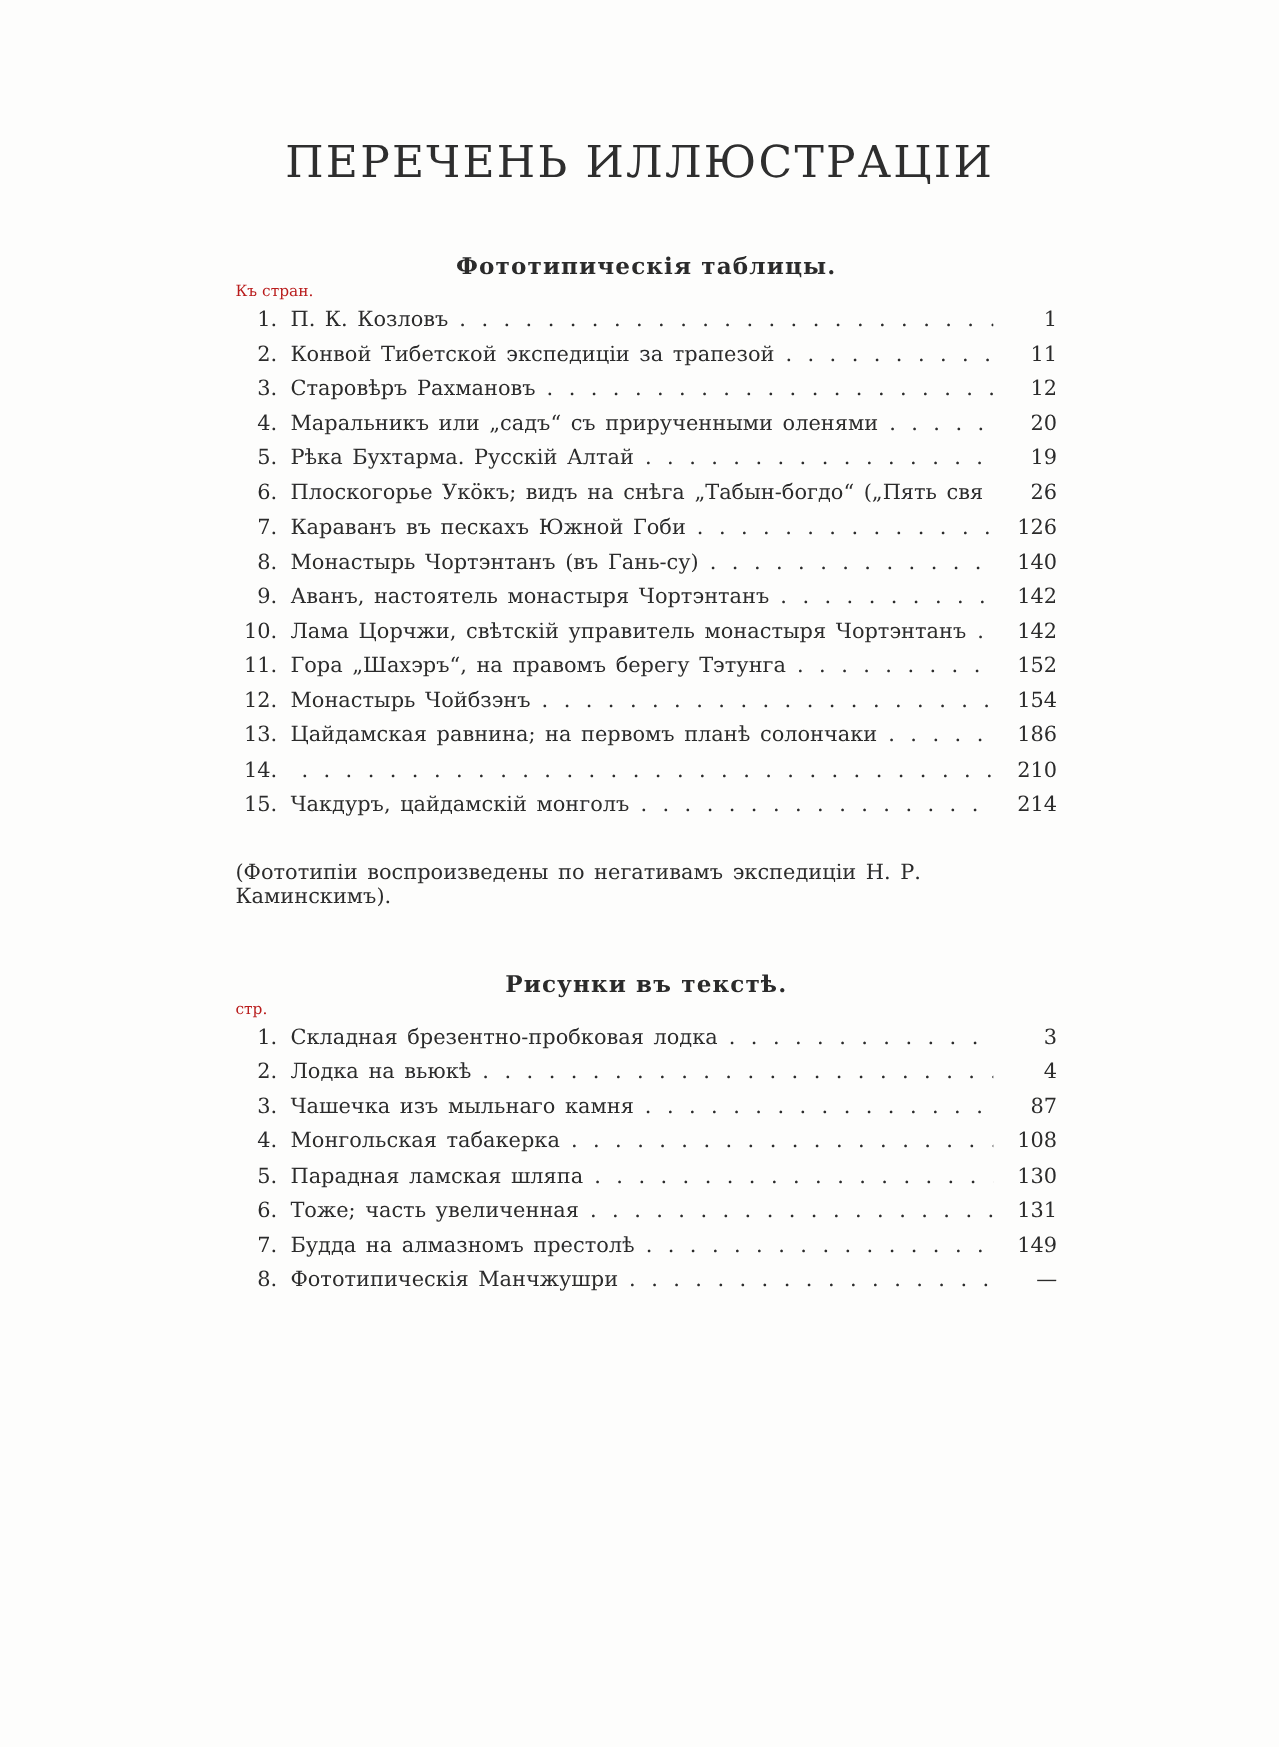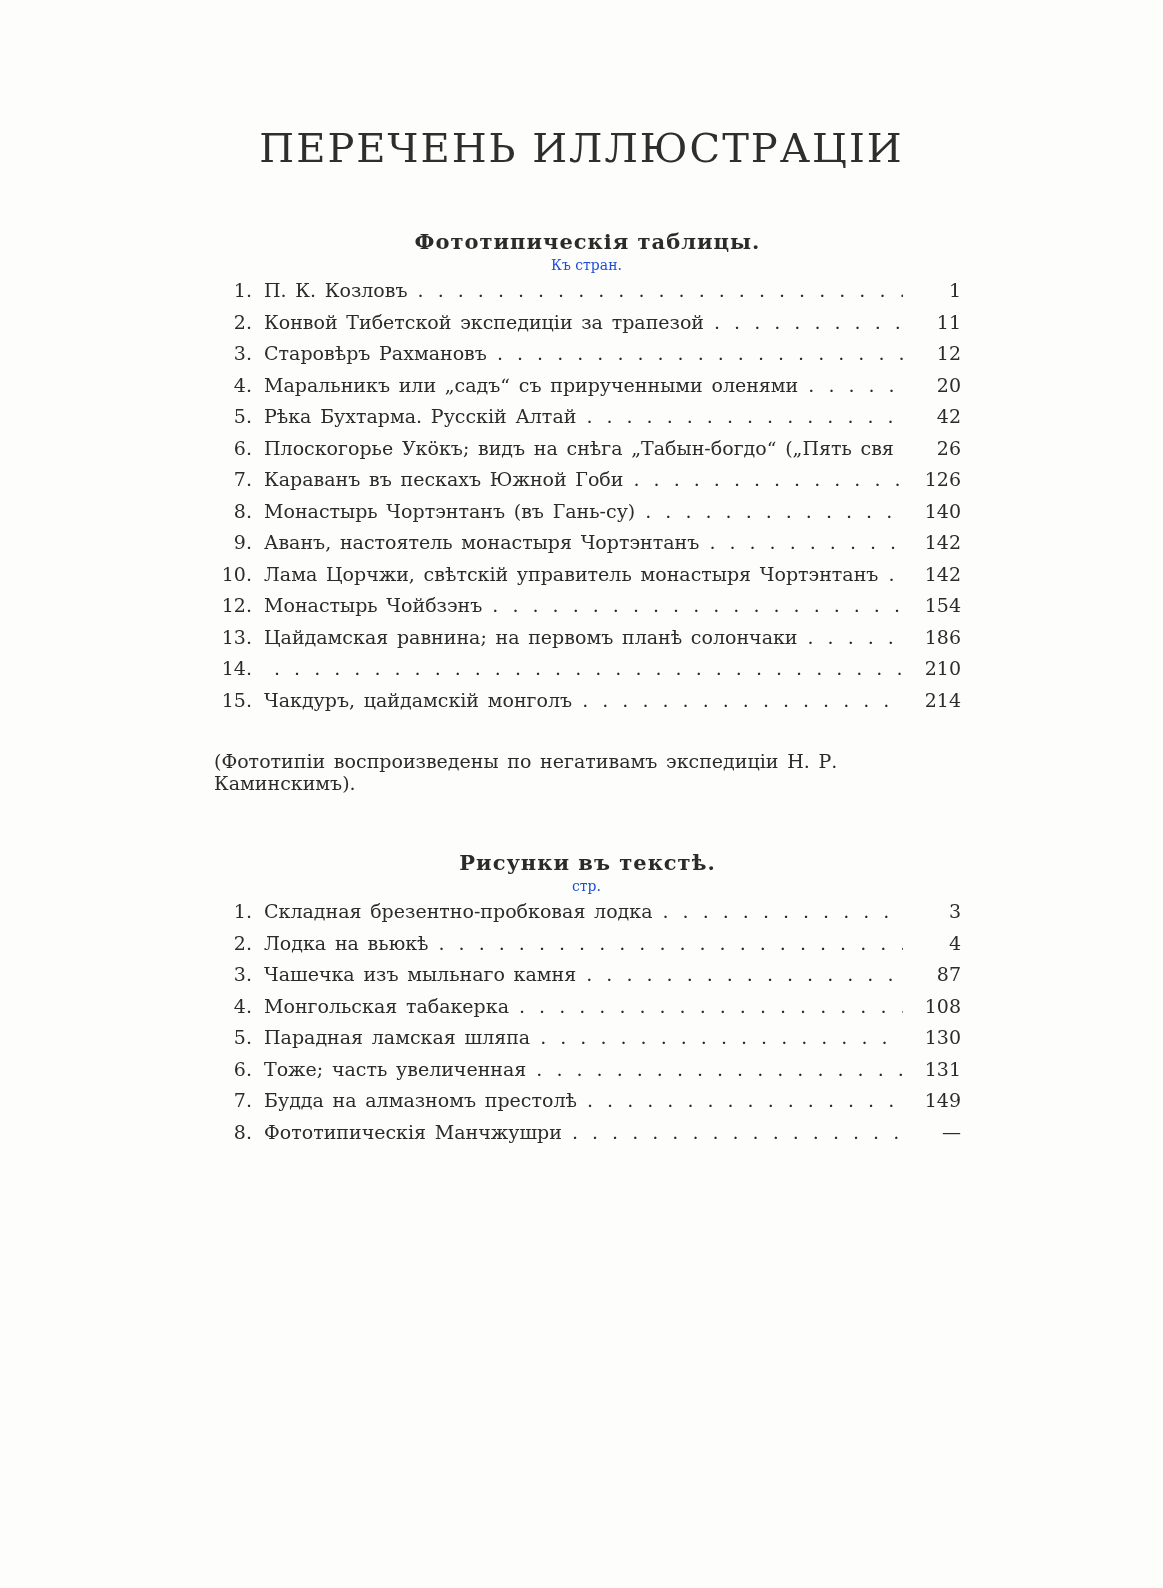--- a/index.html
+++ b/index.html
@@ -36,23 +36,23 @@
     font-size: 21px;
     font-weight: bold;
     letter-spacing: 1px;
   }
   .section:first-of-type .section-heading {
     padding-top: 58px;
   }
   .page-col-label {
     margin-top: 3px;
     margin-bottom: 6px;
-    text-align: center;
+    text-align: left;
     font-size: 14px;
-    color: #1d4ed8;
+    color: #b91c1c;
     padding-right: 2px;
   }
   .list {
     margin: 0;
   }
   .row {
     display: flex;
     align-items: baseline;
     height: 31.5px;
     font-size: 19px;
@@ -133,21 +133,21 @@
     <span class="num">4.</span>
     <span class="label">Маральникъ или „садъ“ съ прирученными оленями</span>
     <span class="leader"></span>
     <span class="pagenum">20</span>
   </div>
 
   <div class="row">
     <span class="num">5.</span>
     <span class="label">Рѣка Бухтарма. Русскій Алтай</span>
     <span class="leader"></span>
-    <span class="pagenum">42</span>
+    <span class="pagenum">19</span>
   </div>
 
   <div class="row">
     <span class="num">6.</span>
     <span class="label">Плоскогорье Укöкъ; видъ на снѣга „Табын-богдо“ („Пять святыхъ“)</span>
     <span class="leader"></span>
     <span class="pagenum">26</span>
   </div>
 
   <div class="row">
@@ -171,20 +171,26 @@
     <span class="pagenum">142</span>
   </div>
 
   <div class="row">
     <span class="num">10.</span>
     <span class="label">Лама Цорчжи, свѣтскій управитель монастыря Чортэнтанъ</span>
     <span class="leader"></span>
     <span class="pagenum">142</span>
   </div>
 
+  <div class="row">
+    <span class="num">11.</span>
+    <span class="label">Гора „Шахэръ“, на правомъ берегу Тэтунга</span>
+    <span class="leader"></span>
+    <span class="pagenum">152</span>
+  </div>
 
   <div class="row">
     <span class="num">12.</span>
     <span class="label">Монастырь Чойбзэнъ</span>
     <span class="leader"></span>
     <span class="pagenum">154</span>
   </div>
 
   <div class="row">
     <span class="num">13.</span>

